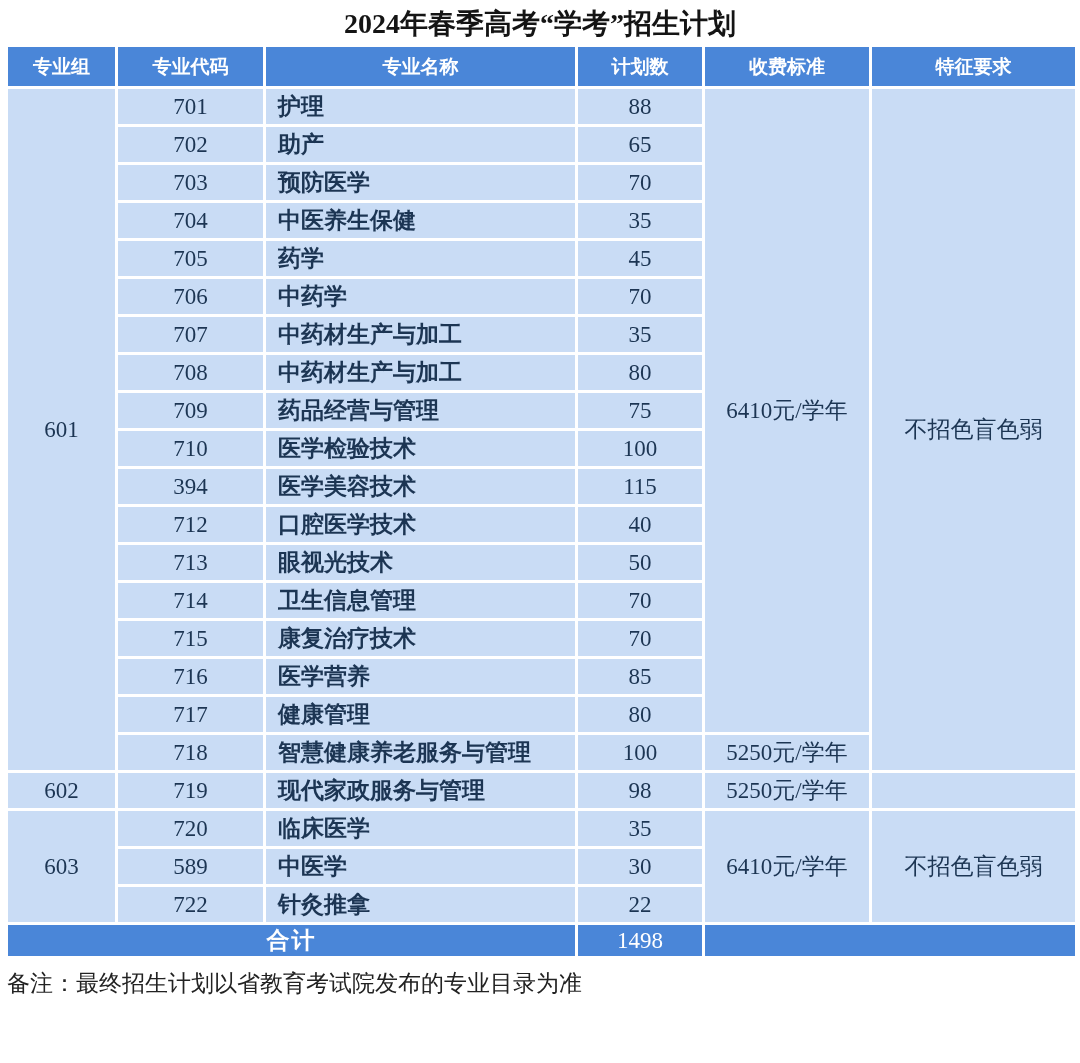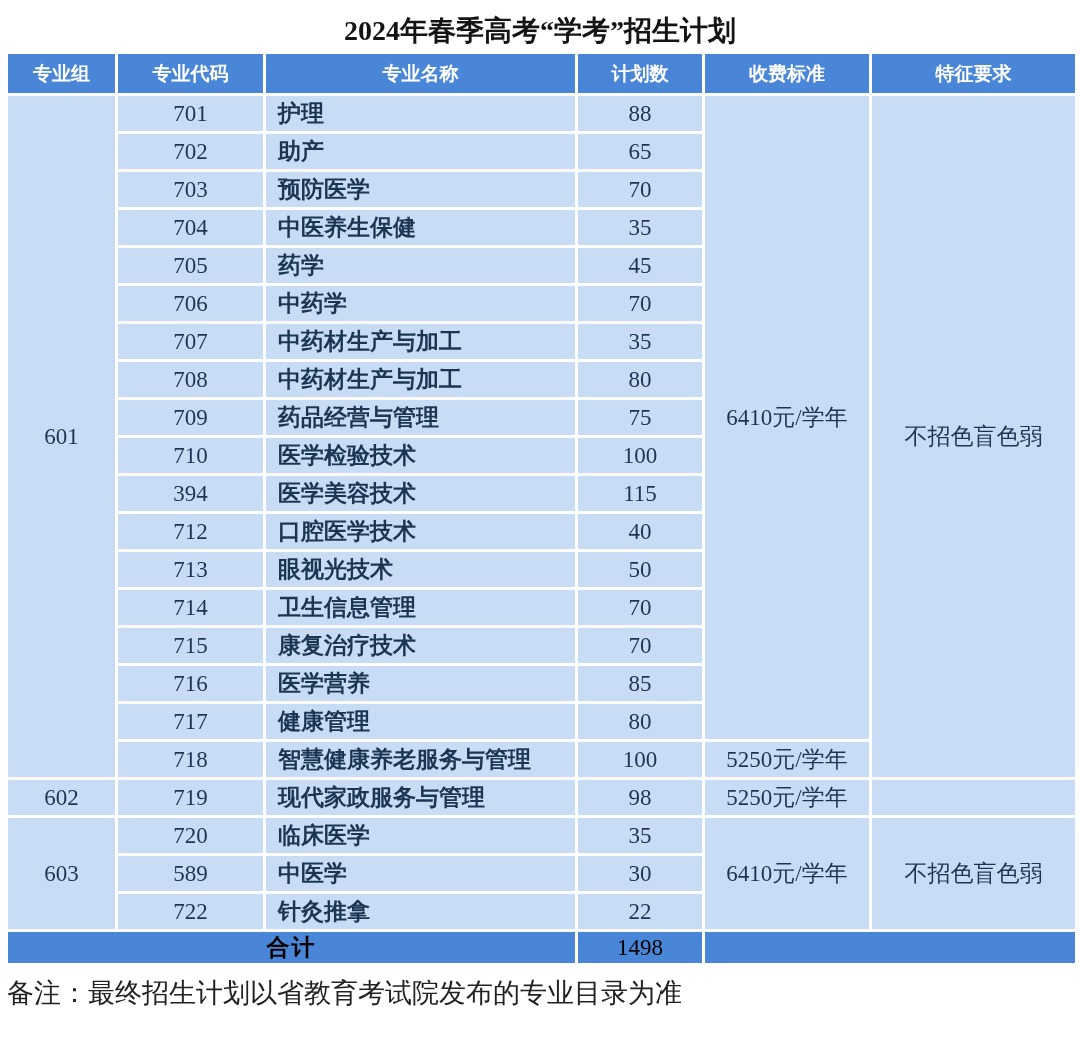--- a/index.html
+++ b/index.html
@@ -9,21 +9,21 @@
     --header-text:#ffffff;
     --body-text:#1c3553;
     --border:#ffffff;
     --title-text:#141414;
     --note-text:#222222;
   }
   *{box-sizing:border-box;}
   body{margin:0;background:#ffffff;}
   .page{
     width:1080px;height:1063px;
-    padding:13px 5px 0 5px;
+    padding:6px 5px 0 5px;
     background:#ffffff;
     font-family:"Liberation Serif","DejaVu Serif",serif;
     overflow:hidden;
   }
   .title{
     text-align:center;
     font-size:28px;
     font-weight:bold;
     color:var(--title-text);
     height:38px;
@@ -52,29 +52,29 @@
     border:3px solid var(--border);
     padding:0 2px;
   }
   table.plan td.name{
     text-align:left;
     padding-left:12px;
     font-weight:bold;
   }
   table.plan tr.total-row td{
     background:var(--total-bg);
-    color:#000000;
+    color:#ffffff;
     height:33px;
   }
   table.plan td.total-label{
     font-weight:bold;
     letter-spacing:2px;
   }
   .note{
-    font-size:27px;
+    font-size:23px;
     color:var(--note-text);
     padding:9px 2px 0 2px;
   }
 </style>
 </head>
 <body>
 
 <div class="page">
 
   <div class="title">2024年春季高考“学考”招生计划</div>

